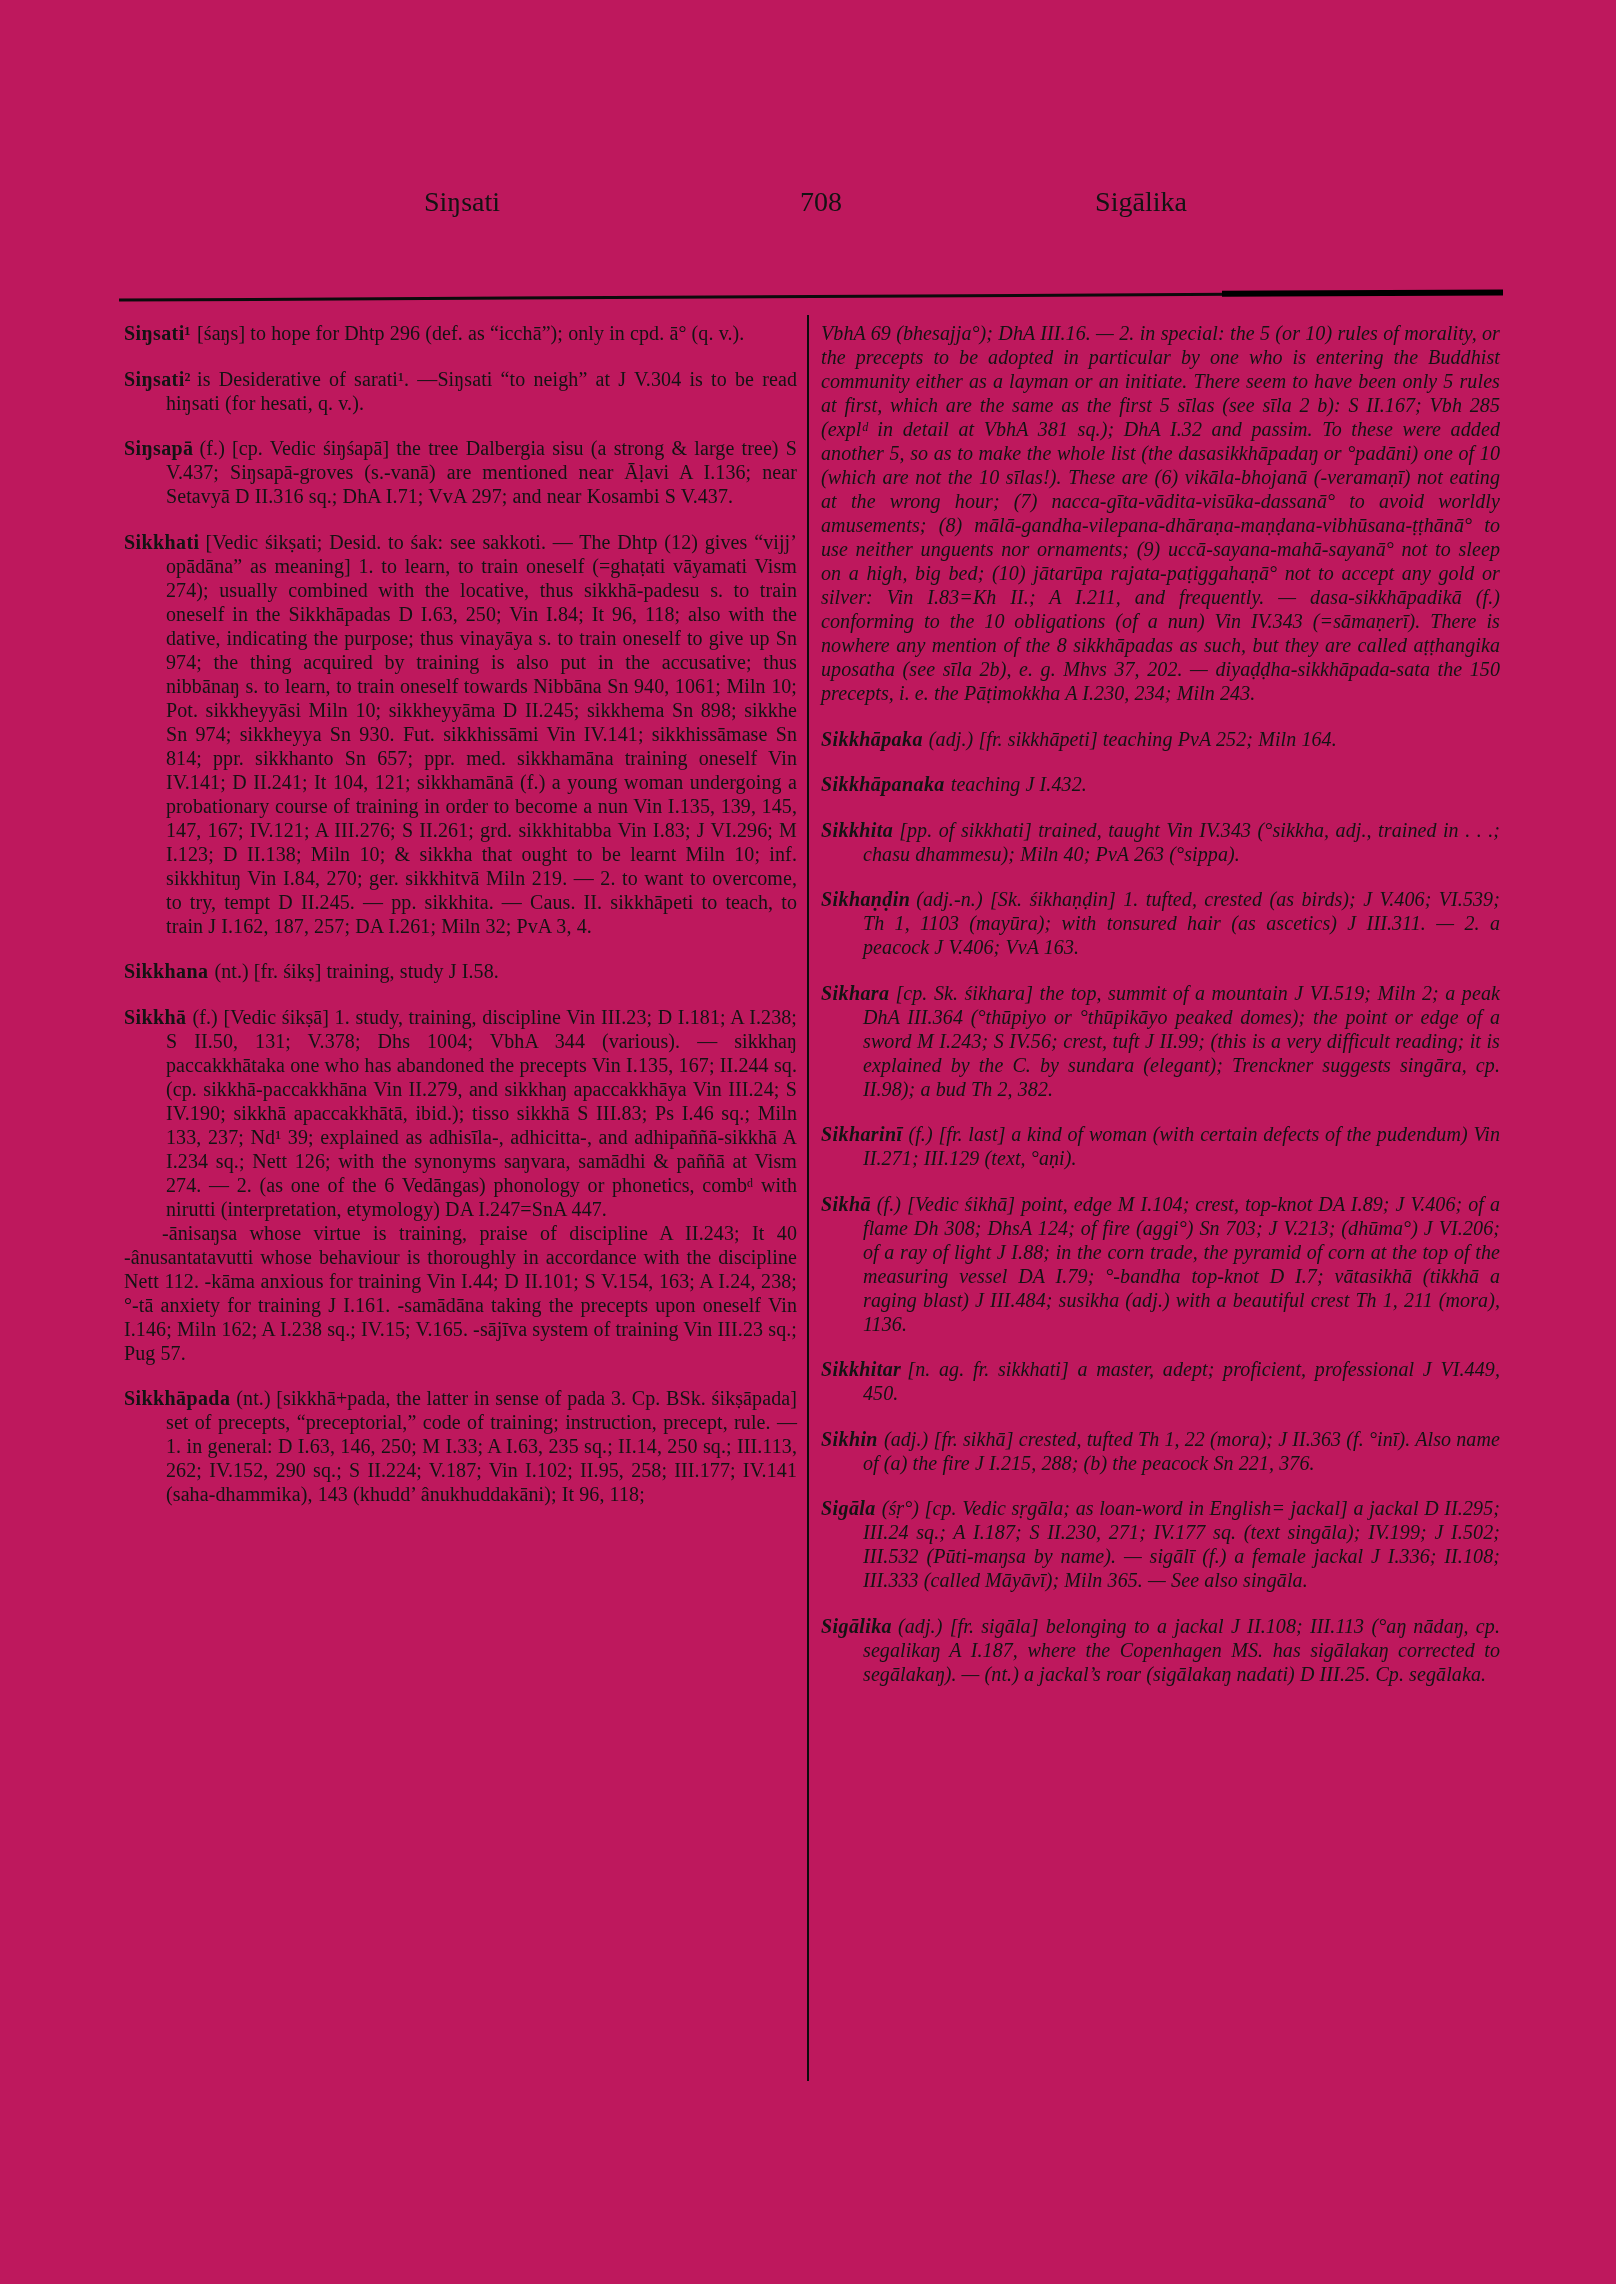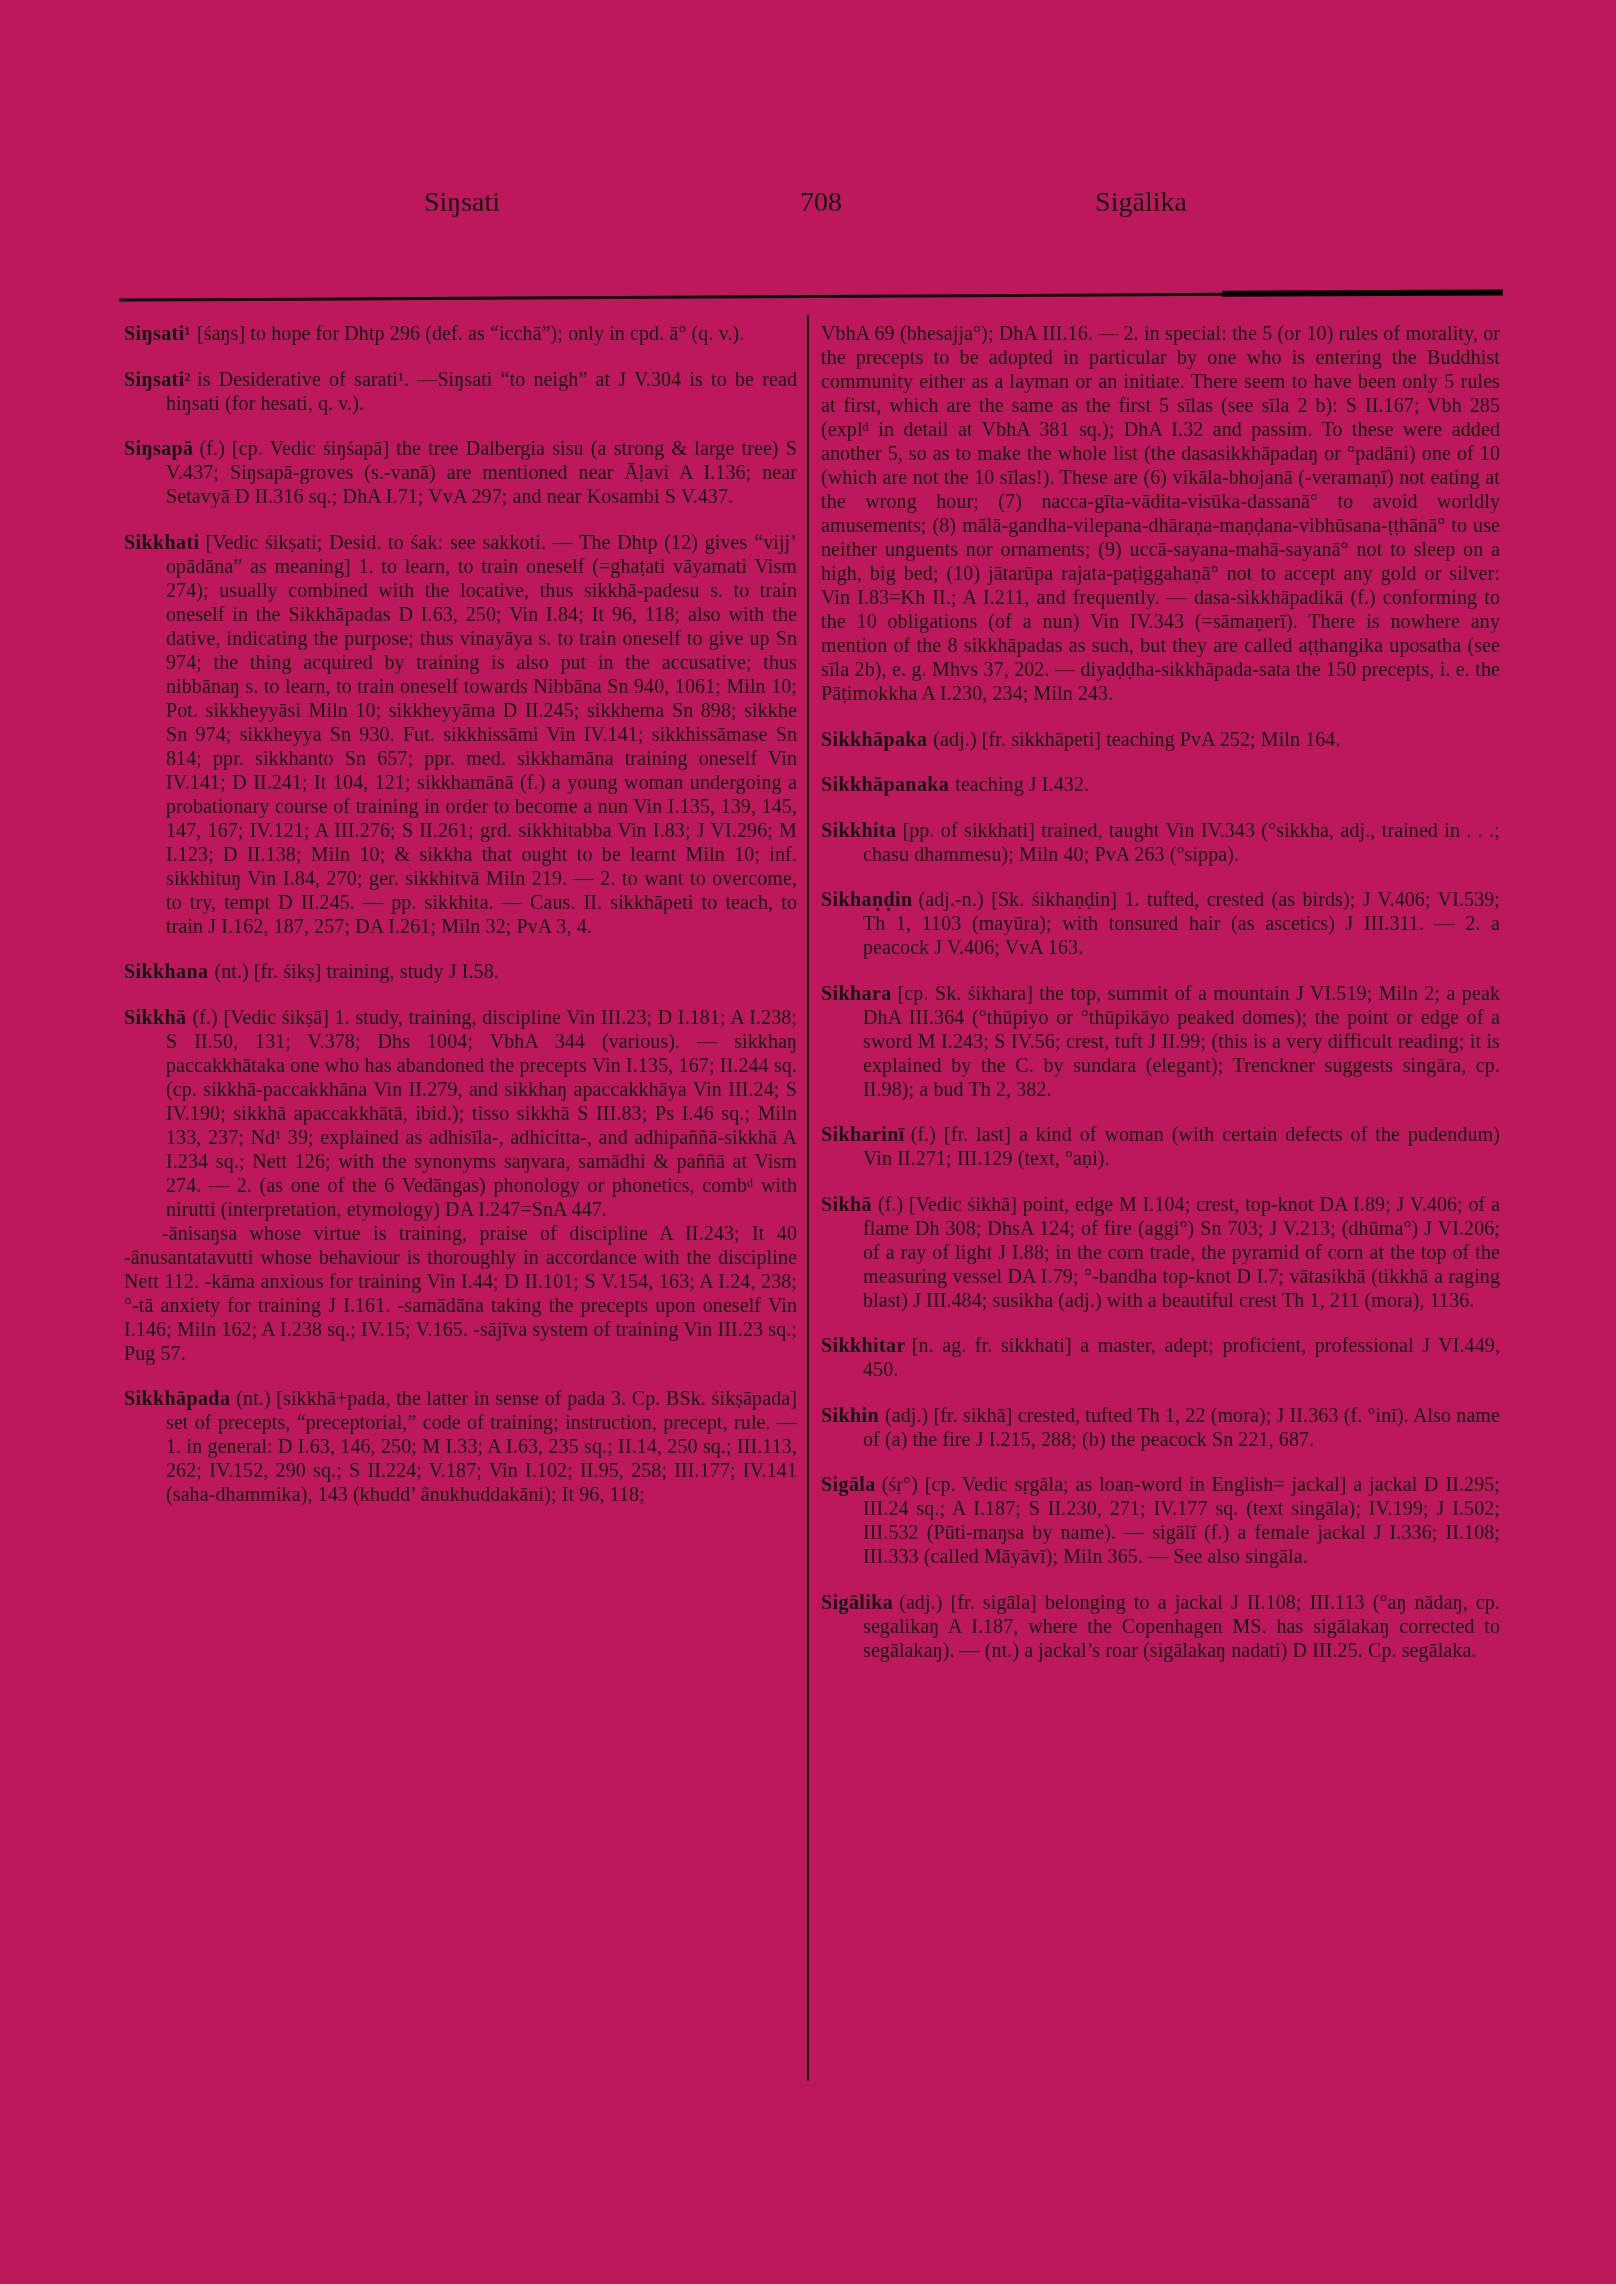--- a/index.html
+++ b/index.html
@@ -56,21 +56,21 @@
   
   .col {
     position: absolute;
     top: 321px;
     font-size: 20px;
     line-height: 24px;
     text-align: justify;
     letter-spacing: 0.1px;
   }
   .col-left  { left: 124px;  width: 673px; }
-  .col-right { left: 821px; width: 679px; }
+  .col-right { left: 821px; width: 679px; font-style: italic; }
 
   .entry {
     margin: 0 0 21.5px 0;
     padding-left: 42px;
     text-indent: -42px;
   }
   .entry.cont { padding-left: 0; text-indent: 0; }
   .entry.has-sub { margin-bottom: 0; }
 
   .entry-sub {
@@ -131,21 +131,21 @@
   <p class="entry"><b class="headword">Sikhaṇḍin</b><span class="body">(adj.-n.) [Sk. śikhaṇḍin] 1. tufted, crested (as birds); J V.406; VI.539; Th 1, 1103 (mayūra); with tonsured hair (as ascetics) J III.311. — 2. a peacock J V.406; VvA 163.</span></p>
 
   <p class="entry"><b class="headword">Sikhara</b><span class="body">[cp. Sk. śikhara] the top, summit of a mountain J VI.519; Miln 2; a peak DhA III.364 (°thūpiyo or °thūpikāyo peaked domes); the point or edge of a sword M I.243; S IV.56; crest, tuft J II.99; (this is a very difficult reading; it is explained by the C. by sundara (elegant); Trenckner suggests singāra, cp. II.98); a bud Th 2, 382.</span></p>
 
   <p class="entry"><b class="headword">Sikharinī</b><span class="body">(f.) [fr. last] a kind of woman (with certain defects of the pudendum) Vin II.271; III.129 (text, °aṇi).</span></p>
 
   <p class="entry"><b class="headword">Sikhā</b><span class="body">(f.) [Vedic śikhā] point, edge M I.104; crest, top-knot DA I.89; J V.406; of a flame Dh 308; DhsA 124; of fire (aggi°) Sn 703; J V.213; (dhūma°) J VI.206; of a ray of light J I.88; in the corn trade, the pyramid of corn at the top of the measuring vessel DA I.79; °-bandha top-knot D I.7; vātasikhā (tikkhā a raging blast) J III.484; susikha (adj.) with a beautiful crest Th 1, 211 (mora), 1136.</span></p>
 
   <p class="entry"><b class="headword">Sikkhitar</b><span class="body">[n. ag. fr. sikkhati] a master, adept; proficient, professional J VI.449, 450.</span></p>
 
-  <p class="entry"><b class="headword">Sikhin</b><span class="body">(adj.) [fr. sikhā] crested, tufted Th 1, 22 (mora); J II.363 (f. °inī). Also name of (a) the fire J I.215, 288; (b) the peacock Sn 221, 687.</span></p>
+  <p class="entry"><b class="headword">Sikhin</b><span class="body">(adj.) [fr. sikhā] crested, tufted Th 1, 22 (mora); J II.363 (f. °inī). Also name of (a) the fire J I.215, 288; (b) the peacock Sn 221, 376.</span></p>
 
   <p class="entry"><b class="headword">Sigāla</b><span class="body">(śṛ°) [cp. Vedic sṛgāla; as loan-word in English= jackal] a jackal D II.295; III.24 sq.; A I.187; S II.230, 271; IV.177 sq. (text singāla); IV.199; J I.502; III.532 (Pūti-maŋsa by name). — sigālī (f.) a female jackal J I.336; II.108; III.333 (called Māyāvī); Miln 365. — See also singāla.</span></p>
 
   <p class="entry"><b class="headword">Sigālika</b><span class="body">(adj.) [fr. sigāla] belonging to a jackal J II.108; III.113 (°aŋ nādaŋ, cp. segalikaŋ A I.187, where the Copenhagen MS. has sigālakaŋ corrected to segālakaŋ). — (nt.) a jackal’s roar (sigālakaŋ nadati) D III.25. Cp. segālaka.</span></p>
 </section>
 
 </div>
 
 
 </body></html>

